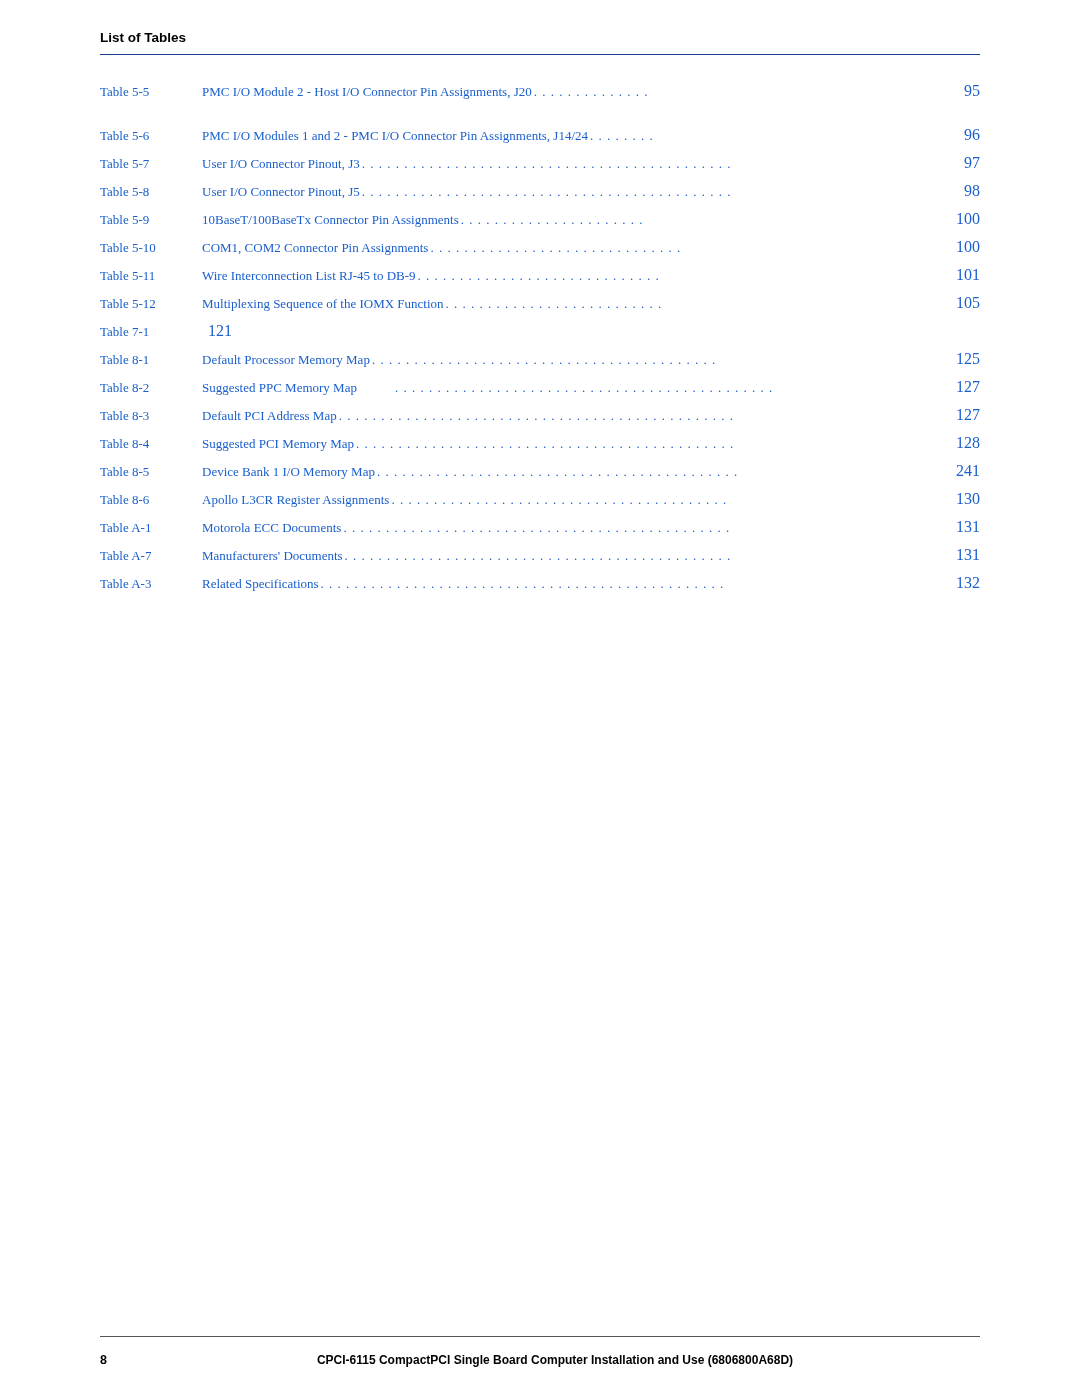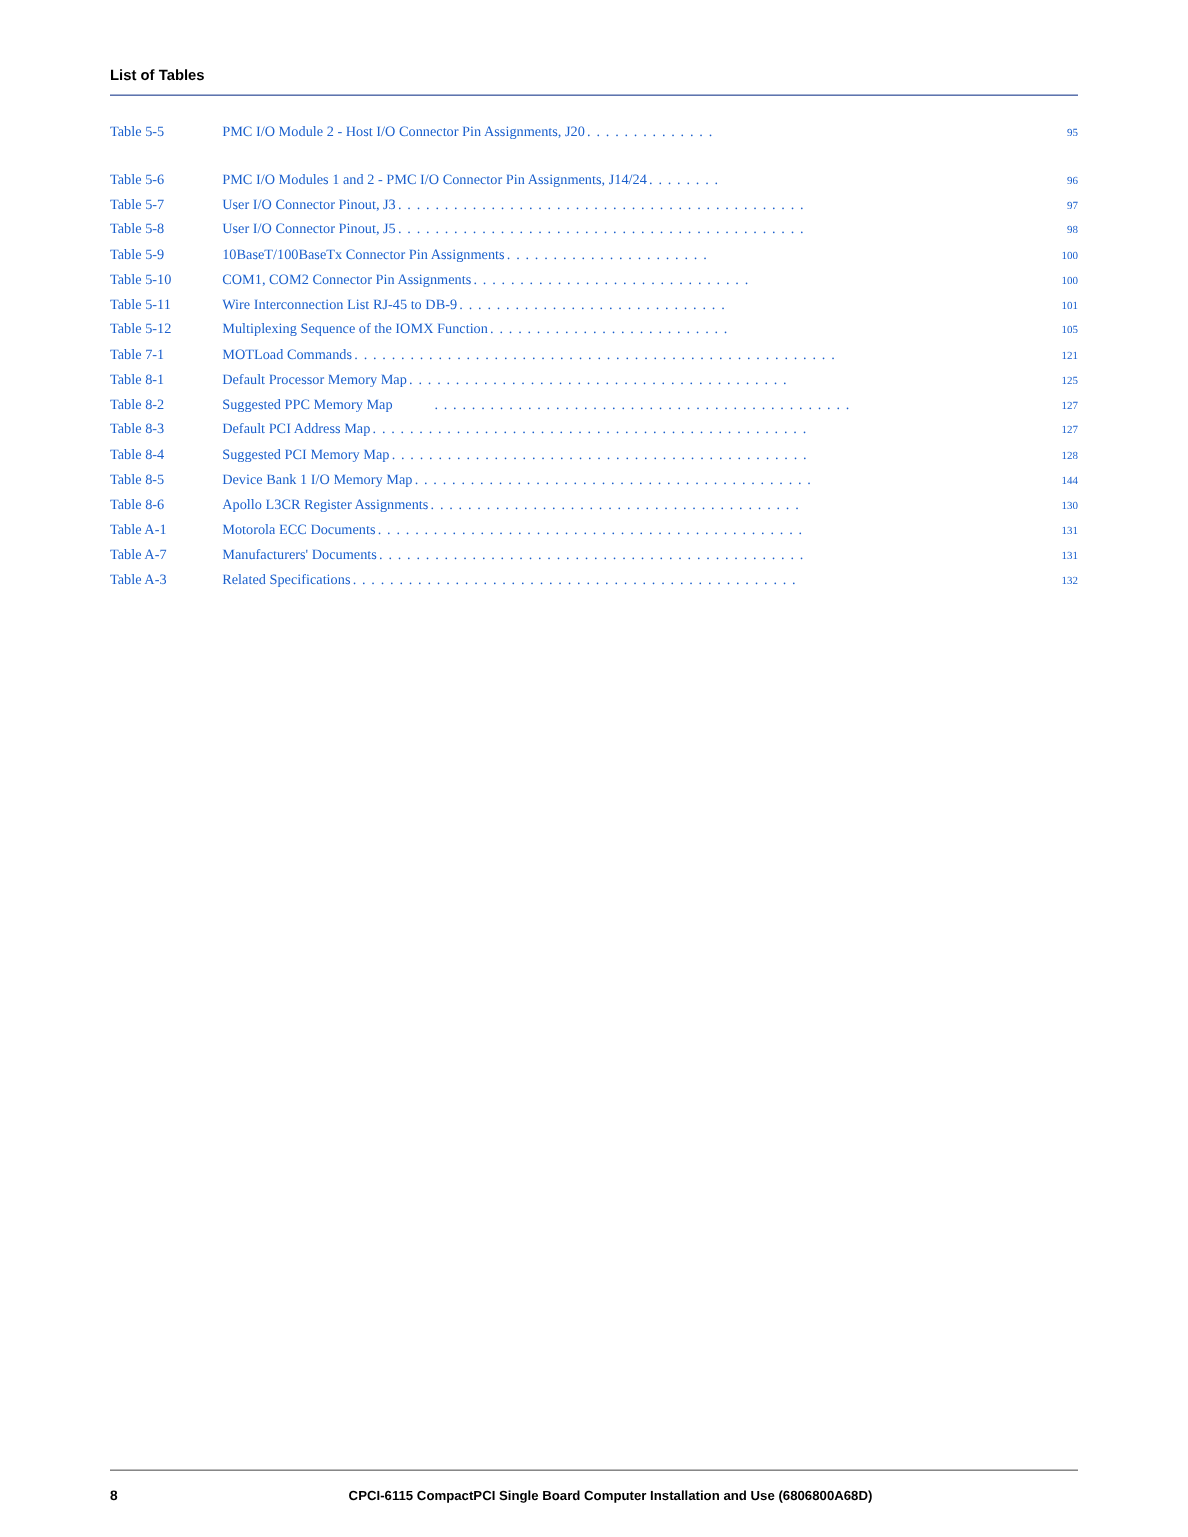--- a/index.html
+++ b/index.html
@@ -15,21 +15,21 @@
       min-height: 1397px;
       position: relative;
     }
 
     .page-container {
       width: 1080px;
       min-height: 1397px;
       background: #ffffff;
       display: flex;
       flex-direction: column;
-      padding: 60px 100px 60px 100px;
+      padding: 28px 100px 60px 100px;
     }
 
     .section-header {
       margin-bottom: 8px;
     }
 
     .section-header-text {
       font-size: 13.5px;
       font-weight: bold;
       color: #000000;
@@ -68,21 +68,21 @@
       font-size: 13px;
       letter-spacing: 1px;
       flex: 1;
       overflow: hidden;
       white-space: nowrap;
       margin: 0 2px;
     }
 
     .toc-page {
       color: #1a5fcc;
-      font-size: 10px;
+      font-size: 16px;
       white-space: nowrap;
       min-width: 30px;
       text-align: right;
     }
 
     .toc-row {
       display: flex;
       align-items: baseline;
       line-height: 1.75;
     }
@@ -201,24 +201,20 @@
         <span style="width: 12px; display: inline-block;"></span>
         <span style="flex: 1 1 0%; display: flex; align-items: baseline;">
           <a class="toc-title" style="flex: 0 0 auto;">Multiplexing Sequence of the IOMX Function</a>
           <span class="toc-dots"> . . . . . . . . . . . . . . . . . . . . . . . . . . </span>
         </span>
         <span class="toc-page">105</span>
       </div>
       <div class="toc-row">
         <a class="toc-label">Table 7-1</a>
         <span style="width: 12px; display: inline-block;"></span>
-        <span style="flex: 1 1 0%; display: flex; align-items: baseline;">
-          <a class="toc-title" style="flex: 0 0 auto;">MOTLoad Commands</a>
-          <span class="toc-dots"> . . . . . . . . . . . . . . . . . . . . . . . . . . . . . . . . . . . . . . . . . . . . . . . . . . . .</span>
-        </span>
         <span class="toc-page">121</span>
       </div>
       <div class="toc-row">
         <a class="toc-label">Table 8-1</a>
         <span style="width: 12px; display: inline-block;"></span>
         <span style="flex: 1 1 0%; display: flex; align-items: baseline;">
           <a class="toc-title" style="flex: 0 0 auto;">Default Processor Memory Map</a>
           <span class="toc-dots"> . . . . . . . . . . . . . . . . . . . . . . . . . . . . . . . . . . . . . . . . . </span>
         </span>
         <span class="toc-page">125</span>
@@ -250,21 +246,21 @@
         </span>
         <span class="toc-page">128</span>
       </div>
       <div class="toc-row">
         <a class="toc-label">Table 8-5</a>
         <span style="width: 12px; display: inline-block;"></span>
         <span style="flex: 1 1 0%; display: flex; align-items: baseline;">
           <a class="toc-title" style="flex: 0 0 auto;">Device Bank 1 I/O Memory Map</a>
           <span class="toc-dots"> . . . . . . . . . . . . . . . . . . . . . . . . . . . . . . . . . . . . . . . . . . .</span>
         </span>
-        <span class="toc-page">144</span>
+        <span class="toc-page">241</span>
       </div>
       <div class="toc-row">
         <a class="toc-label">Table 8-6</a>
         <span style="width: 12px; display: inline-block;"></span>
         <span style="flex: 1 1 0%; display: flex; align-items: baseline;">
           <a class="toc-title" style="flex: 0 0 auto;">Apollo L3CR Register Assignments</a>
           <span class="toc-dots"> . . . . . . . . . . . . . . . . . . . . . . . . . . . . . . . . . . . . . . . . </span>
         </span>
         <span class="toc-page">130</span>
       </div>

